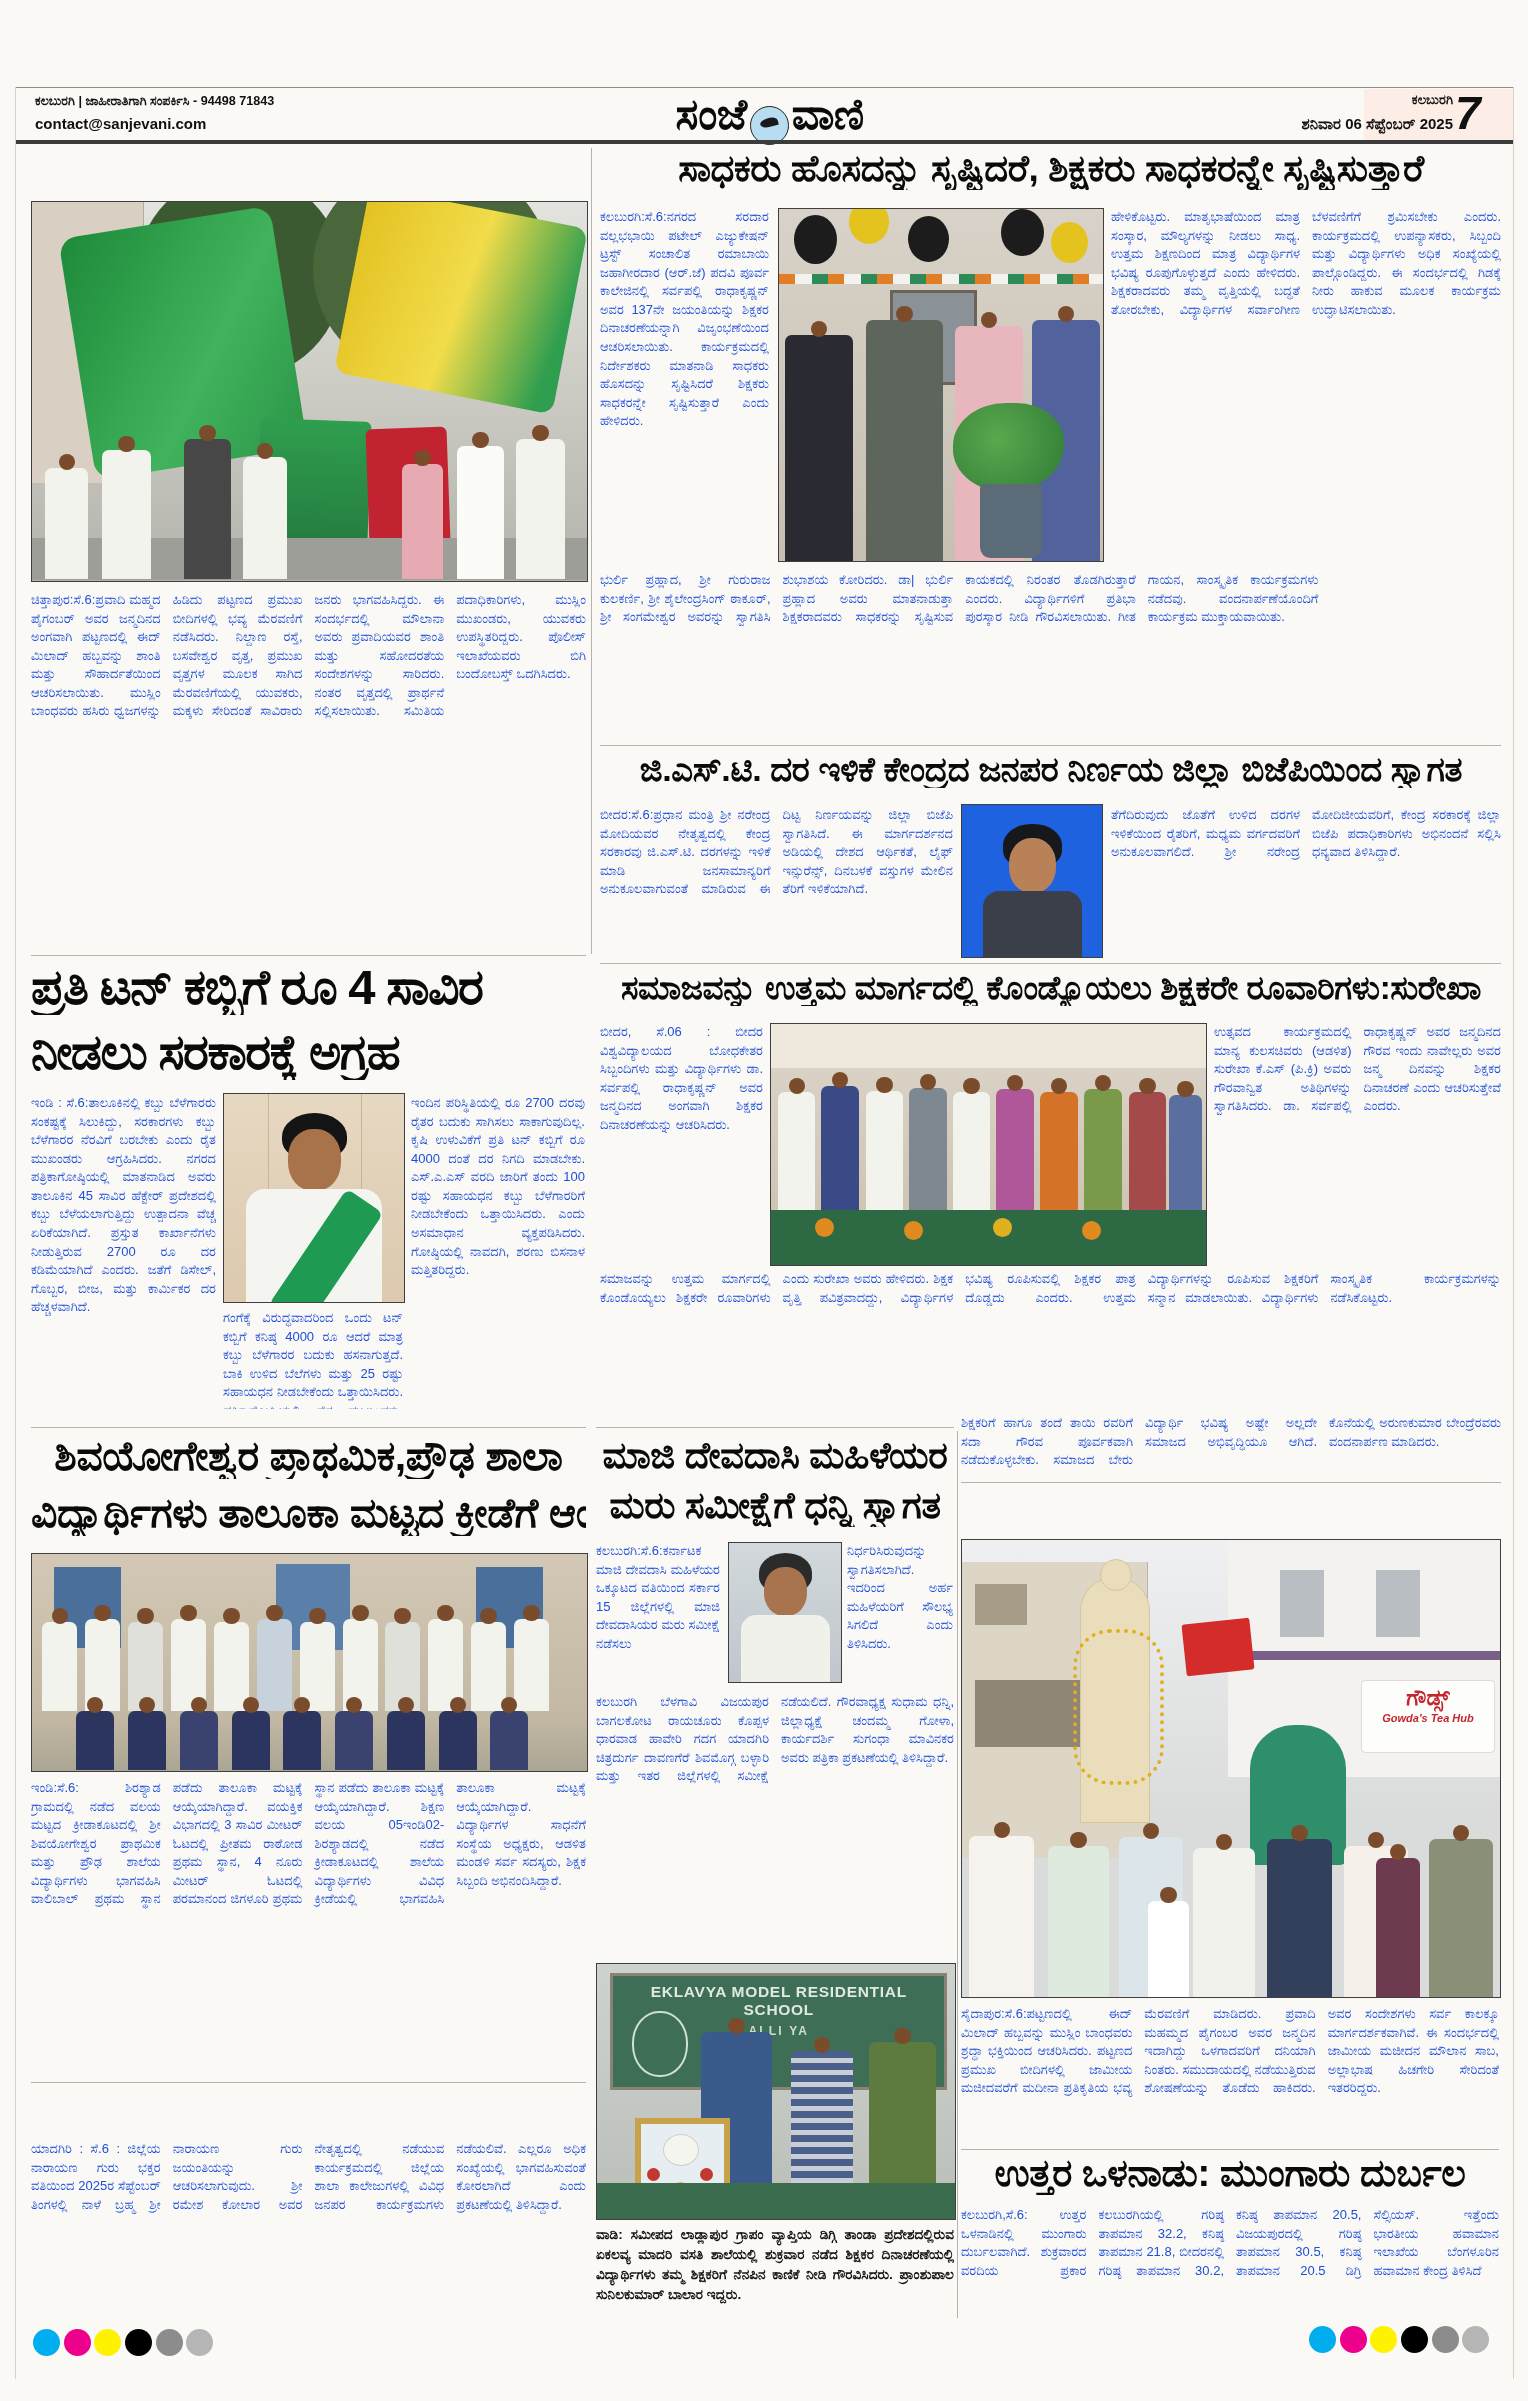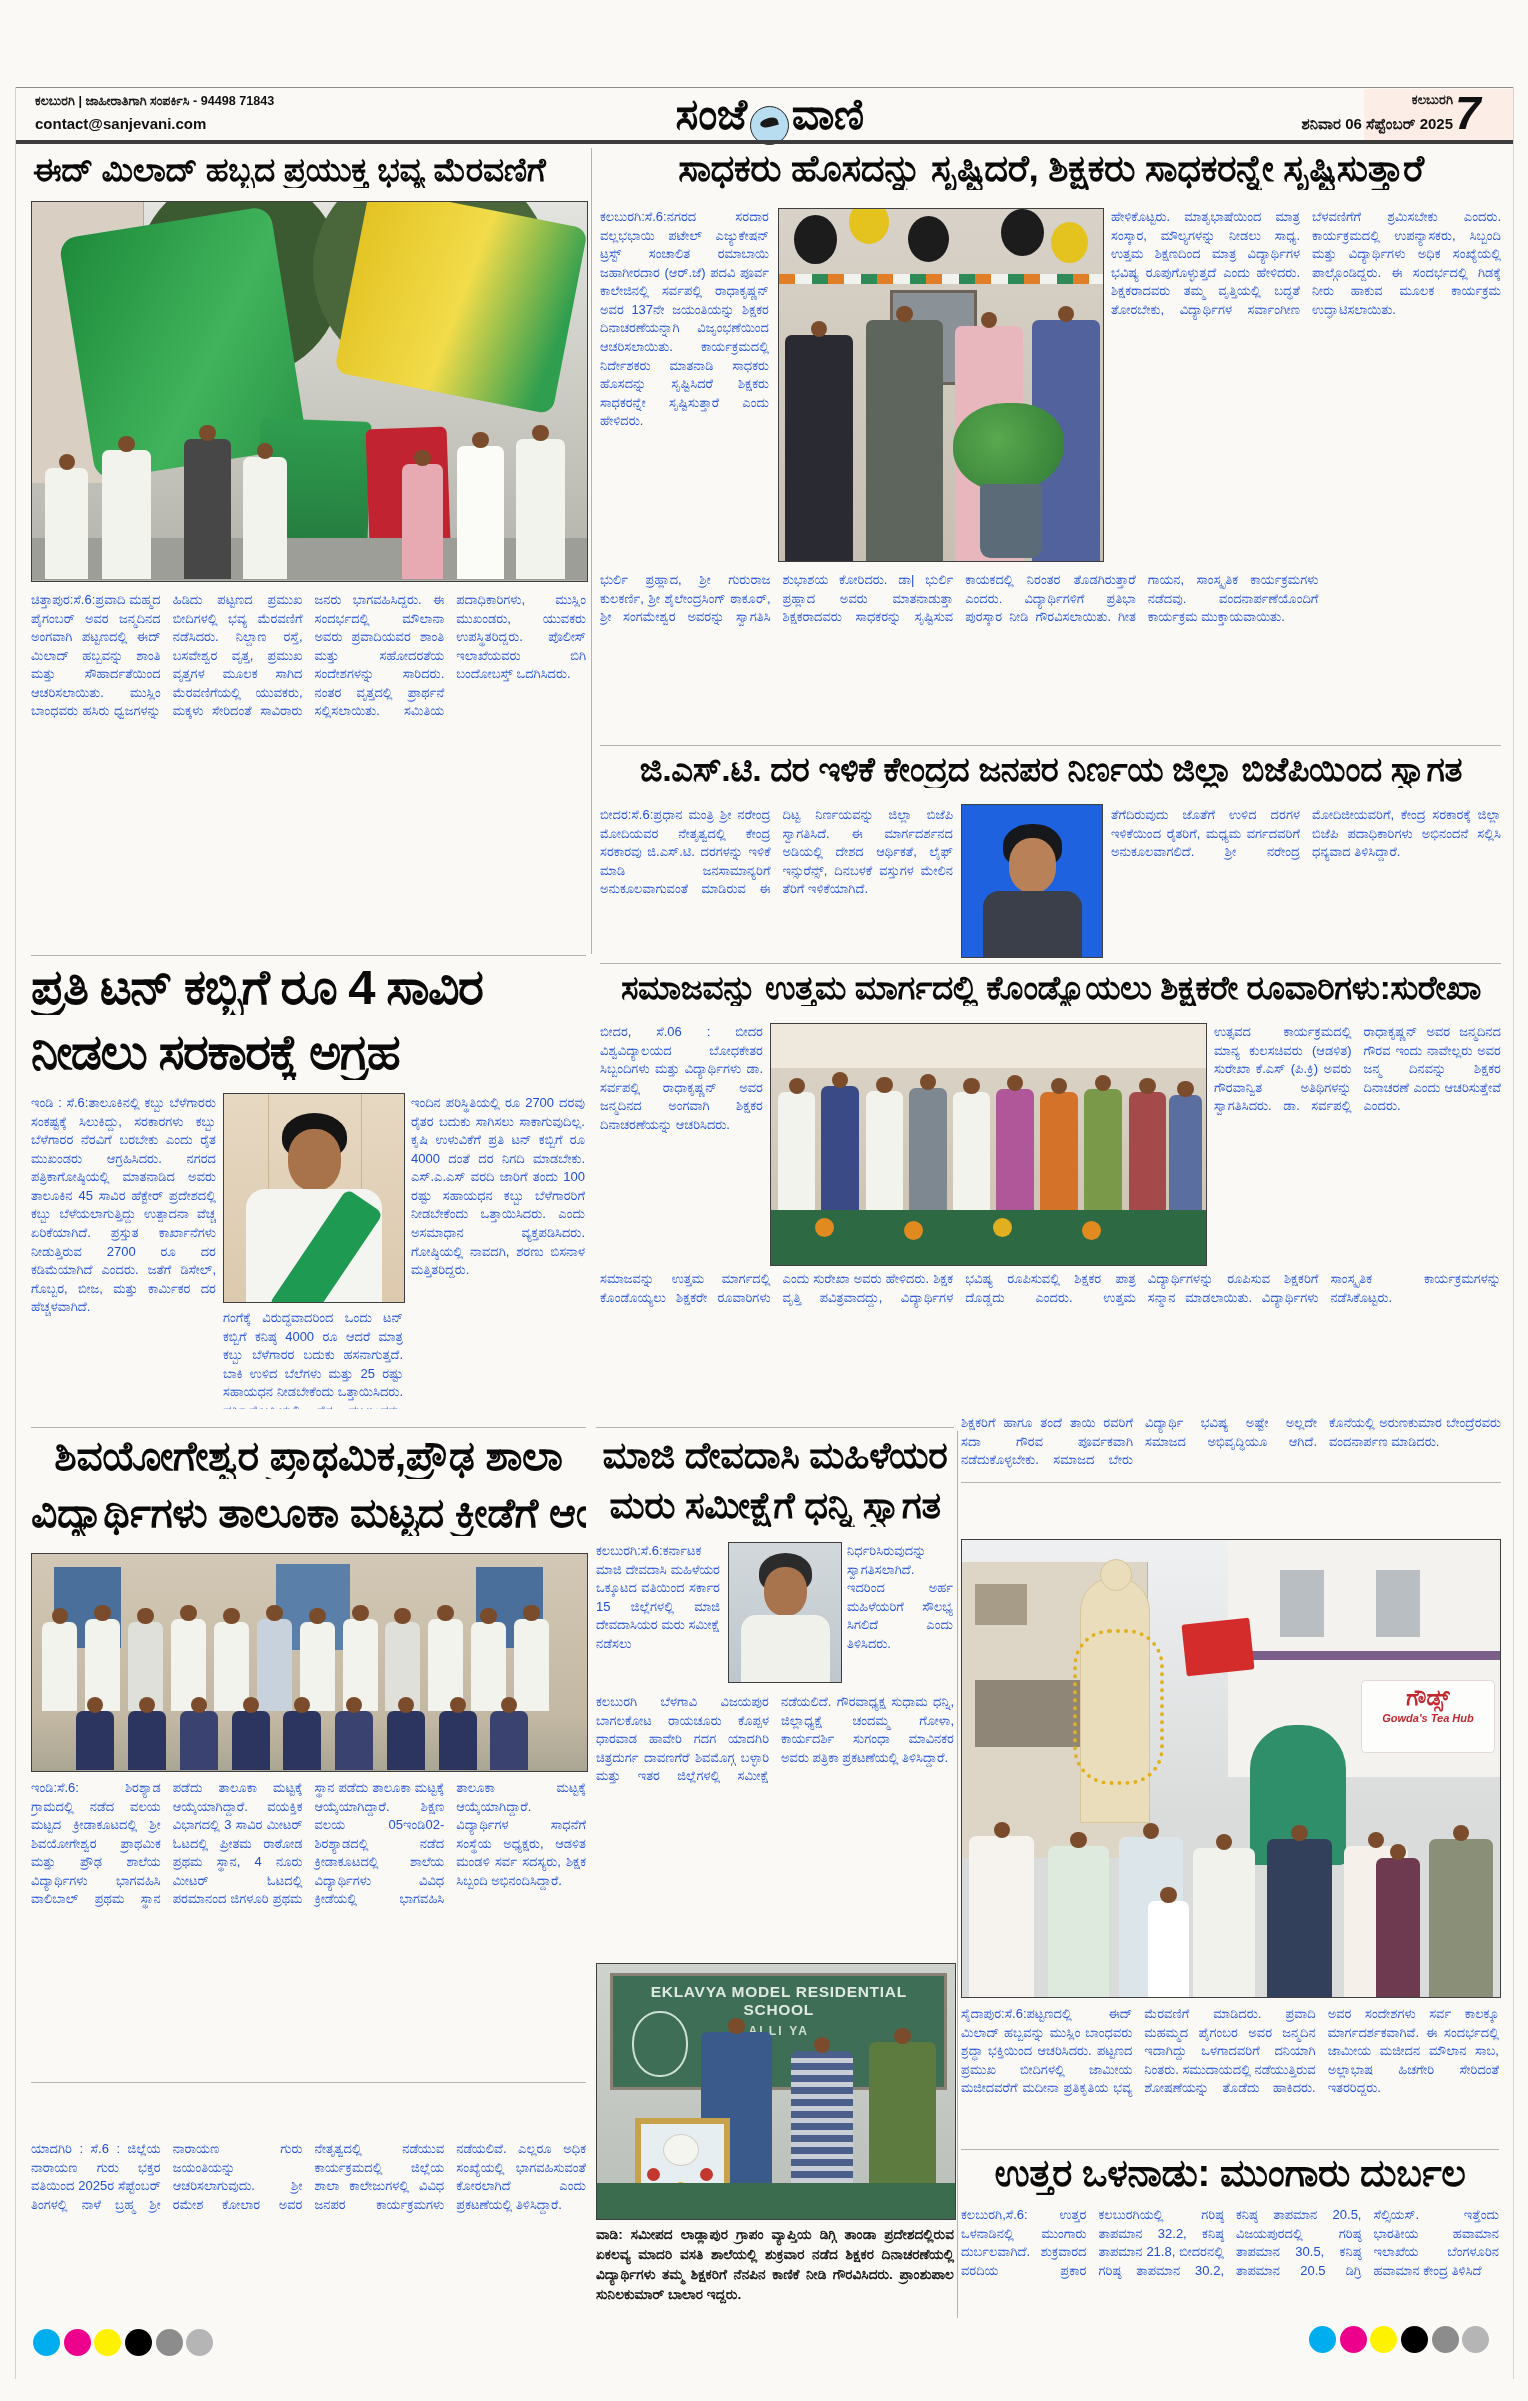--- a/index.html
+++ b/index.html
@@ -45,21 +45,20 @@
   <div class="abs masttxt" style="left:1455px;top:86px;font-size:46px;font-style:italic;">7</div>
   <div class="abs masttxt" style="left:1183px;top:115px;width:270px;font-size:15px;text-align:right;">ಶನಿವಾರ 06 ಸೆಪ್ಟೆಂಬರ್ 2025</div>
 
   <div class="abs thick" style="left:15px;top:140px;width:1499px;"></div>
 
   <div class="vrule" style="left:15px;top:87px;height:2292px;background:#d4d2cc;"></div>
   <div class="vrule" style="left:1513px;top:87px;height:2292px;background:#d4d2cc;"></div>
   <div class="vrule" style="left:591px;top:148px;height:806px;"></div>
   <div class="vrule" style="left:957px;top:1431px;height:887px;"></div>
 
-  <div class="abs hl" style="left:33px;top:152px;width:551px;font-size:33px;">ಈದ್ ಮಿಲಾದ್ ಹಬ್ಬದ ಪ್ರಯುಕ್ತ ಭವ್ಯ ಮೆರವಣಿಗೆ</div>
 
   <div class="photo" style="left:31px;top:201px;width:555px;height:379px;background:linear-gradient(#e3e3df,#c9c9c1 55%,#b3b3ab);">
     <div class="abs" style="left:0;top:0;width:111px;height:281px;background:#d9d0c3;border-right:1.5px solid #b6ab9a;"></div>
     <div class="abs" style="left:104px;top:-30px;width:207px;height:207px;border-radius:50%;background:#3c5a31;"></div>
     <div class="abs" style="left:281px;top:-44px;width:237px;height:222px;border-radius:50%;background:#49673a;"></div>
     <div class="abs" style="left:44px;top:18.5px;width:214px;height:244px;border-radius:18px;transform:rotate(-9deg);background:linear-gradient(125deg,#1d8a3a,#41b35c 60%,#2a9547);"></div>
     <div class="abs" style="left:318px;top:3.7px;width:222px;height:189px;border-radius:13.3px;transform:rotate(11deg);background:linear-gradient(100deg,#e3c222,#f2dc4a 50%,#2f9e4f 92%);"></div>
     <div class="abs" style="left:226px;top:218px;width:111px;height:152px;border-radius:6px;transform:rotate(2deg);background:linear-gradient(#2f9e4f,#23753c);"></div>
     <div class="abs" style="left:336px;top:226px;width:81px;height:144px;border-radius:6px;transform:rotate(-2deg);background:#c22330;"></div>
     <div class="abs" style="left:0;top:336px;width:555px;height:42px;background:#9e9e98;"></div>

